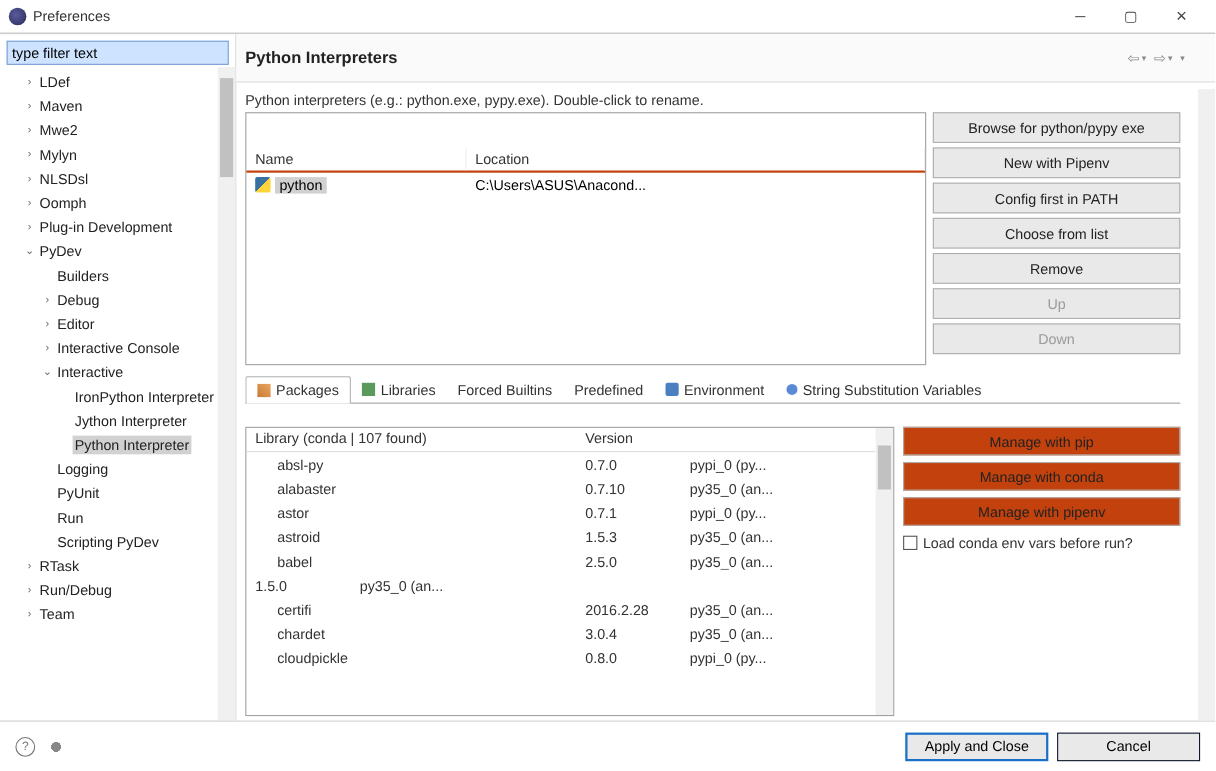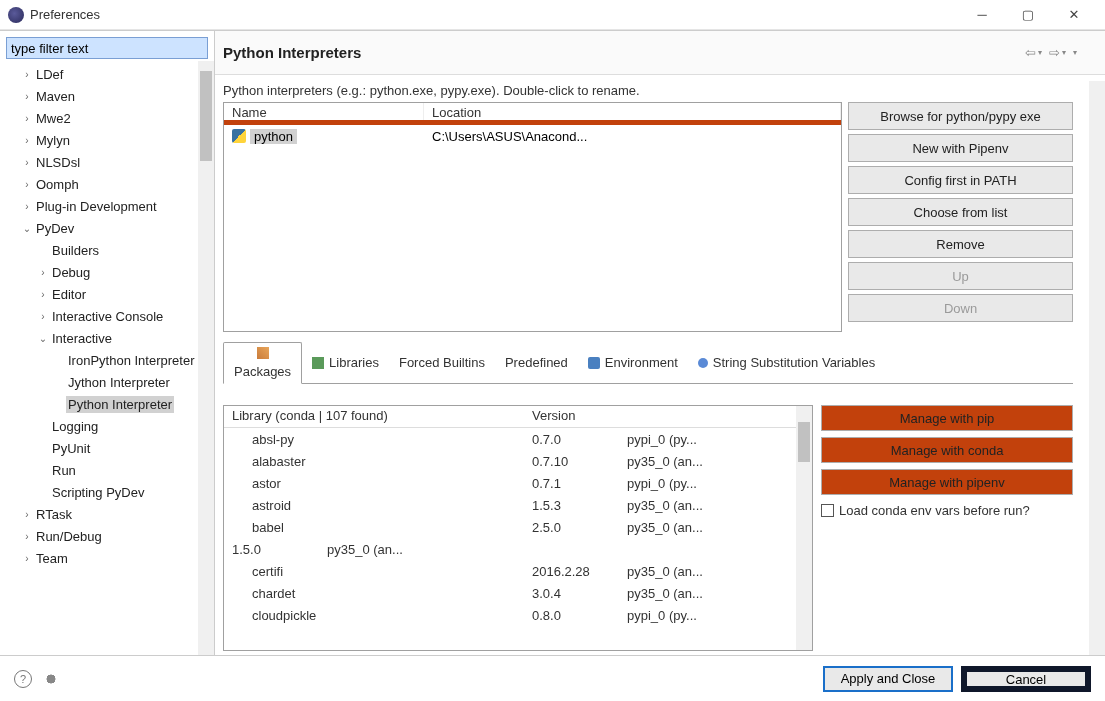--- a/index.html
+++ b/index.html
@@ -32,38 +32,38 @@
 .pane-header { display: flex; align-items: center; height: 44px; padding: 0 12px 0 8px; border-bottom: 1px solid #ddd; background: #fafafa; margin-bottom: 4px; }
 .pane-title { font-weight: bold; font-size: 15px; color: #222; flex: 1; }
 .nav-arrow { width: 20px; height: 20px; display: flex; align-items: center; gap: 2px; color: #888; margin-left: 4px; }
 .nav-arrow .tri { font-size: 8px; }
 
 .pane-body { flex: 1; display: flex; flex-direction: column; padding: 4px 32px 4px 8px; overflow: hidden; }
 .desc { color: #333; margin-bottom: 4px; }
 
 .interp-row { display: flex; gap: 6px; flex: 0 0 auto; }
 .interp-table { flex: 1; border: 1px solid #a0a0a0; height: 230px; background: #fff; }
-.interp-table .theader { display: flex; height: 22px; border-bottom: 5px solid #c2410c; }
+.interp-table .theader { display: flex; height: 22px; border-bottom: 2px solid #c2410c; margin-top: 32px; }
 .interp-table .theader .th { padding: 2px 8px; color: #333; border-right: 1px solid #eee; }
 .th.name { width: 200px; }
 .th.loc { flex: 1; }
 .interp-table .tbody .tr { display: flex; height: 22px; align-items: center; }
 .interp-table .tbody .td { padding: 0 8px; }
 .td.name { width: 200px; display: flex; align-items: center; gap: 4px; }
 .td.name .sel { background: #d1d1d1; padding: 0 4px; }
 .py-icon { width: 14px; height: 14px; border-radius: 2px; background: linear-gradient(135deg,#3771a1 50%,#ffd43b 50%); }
 
 .side-buttons { width: 225px; display: flex; flex-direction: column; gap: 4px; }
 .side-buttons button { height: 28px; border: 1px solid #adadad; background: #e9e9e9; color: #222; cursor: pointer; }
 .side-buttons button:disabled { color: #9a9a9a; }
 
 
 .tabs-row { margin-top: 10px; display: flex; border-bottom: 1px solid #a0a0a0; }
 .tab { padding: 4px 10px; display: flex; align-items: center; gap: 5px; cursor: default; color: #333; }
-.tab.active { border: 1px solid #a0a0a0; border-bottom: 1px solid #fff; background: #fff; margin-bottom: -1px; border-radius: 2px 2px 0 0; flex-direction: column; }
+.tab.active { border: 1px solid #a0a0a0; border-bottom: 1px solid #fff; background: #fff; margin-bottom: -1px; border-radius: 2px 2px 0 0; }
 .tab-icon { width: 12px; height: 12px; }
 .tab-icon.pkg { background: linear-gradient(45deg,#c97b3a,#e8a55a); }
 .tab-icon.lib { background: #5a9a5a; }
 .tab-icon.env { background: #4a80c0; border-radius: 2px; }
 .tab-icon.str { width: 10px; height: 10px; border-radius: 50%; background: #5a8ad6; }
 
 
 .packages-row { display: flex; gap: 8px; flex: 1; min-height: 0; margin-top: 21px; }
 .packages-table { flex: 1; border: 1px solid #a0a0a0; background: #fff; display: flex; position: relative; overflow: hidden; }
 .packages-table .plist { flex: 1; overflow: hidden; }
@@ -81,21 +81,21 @@
 .mgr-buttons { width: 252px; display: flex; flex-direction: column; gap: 6px; }
 .mgr-buttons button { height: 26px; border: 1px solid #adadad; background: #c2410c; color: #222; cursor: pointer; }
 .cbx-row { display: flex; align-items: center; gap: 5px; color: #333; padding-top: 2px; }
 .cbx { width: 13px; height: 13px; border: 1px solid #555; background: #fff; }
 
 
 .footer { height: 46px; border-top: 1px solid #ccc; display: flex; align-items: center; padding: 0 14px; }
 .footer-left { display: flex; gap: 10px; }
 .help-icon { width: 18px; height: 18px; border: 1.5px solid #777; border-radius: 50%; display: flex; align-items: center; justify-content: center; color: #777; font-size: 11px; }
 .footer-right { margin-left: auto; display: flex; gap: 8px; }
-.footer-right button { width: 130px; height: 26px; border: 6px solid #0f172a; background: #e9e9e9; cursor: pointer; }
+.footer-right button { width: 130px; height: 26px; border: 1px solid #0f172a; background: #e9e9e9; cursor: pointer; }
 .footer-right button.apply { border: 2px solid #1a6fc9; }
 
 .watermark { position: absolute; right: 12px; bottom: 52px; color: rgba(150,150,150,0.45); font-size: 12px; pointer-events: none; letter-spacing: 0.5px; }
 </style>
 </head>
 <body>
 
 <div class="titlebar">
   <div class="eclipse-icon"></div>
   <div class="title">Preferences</div>

